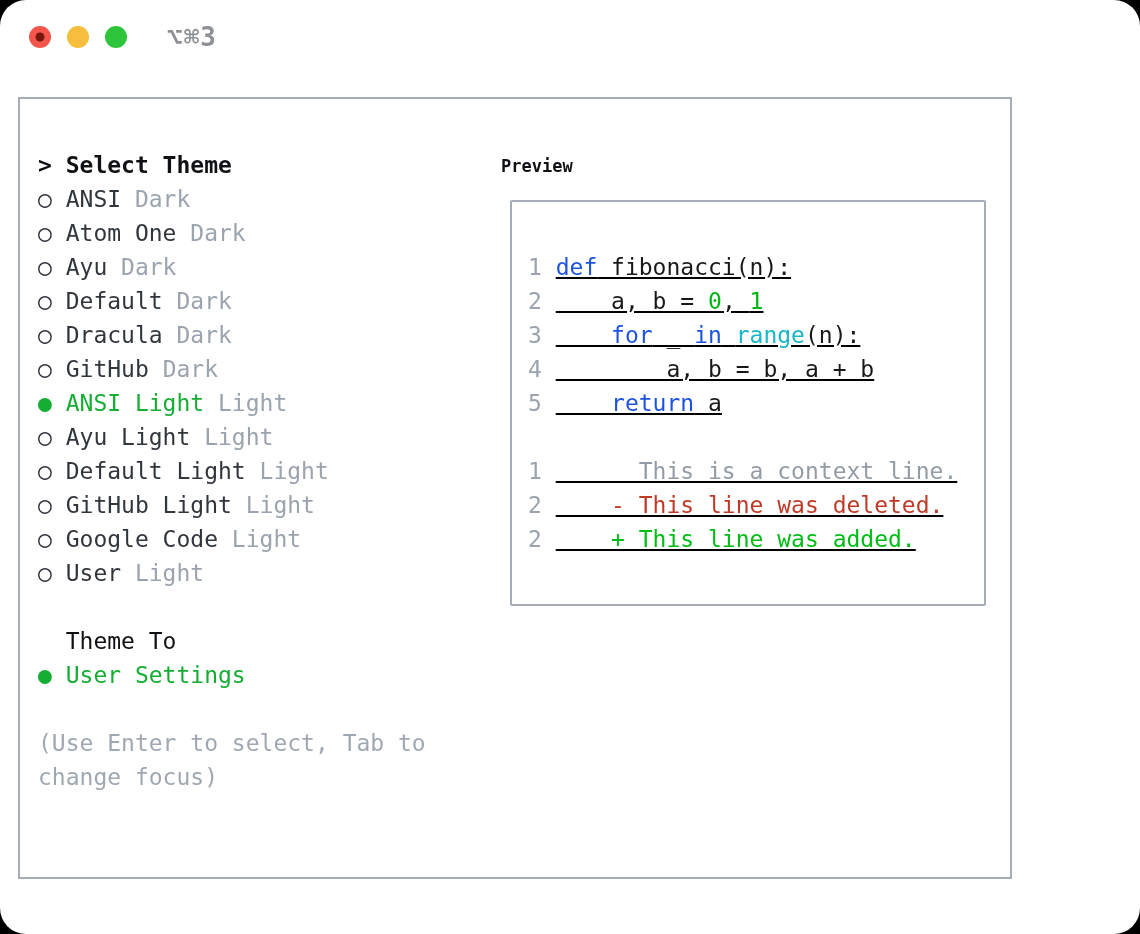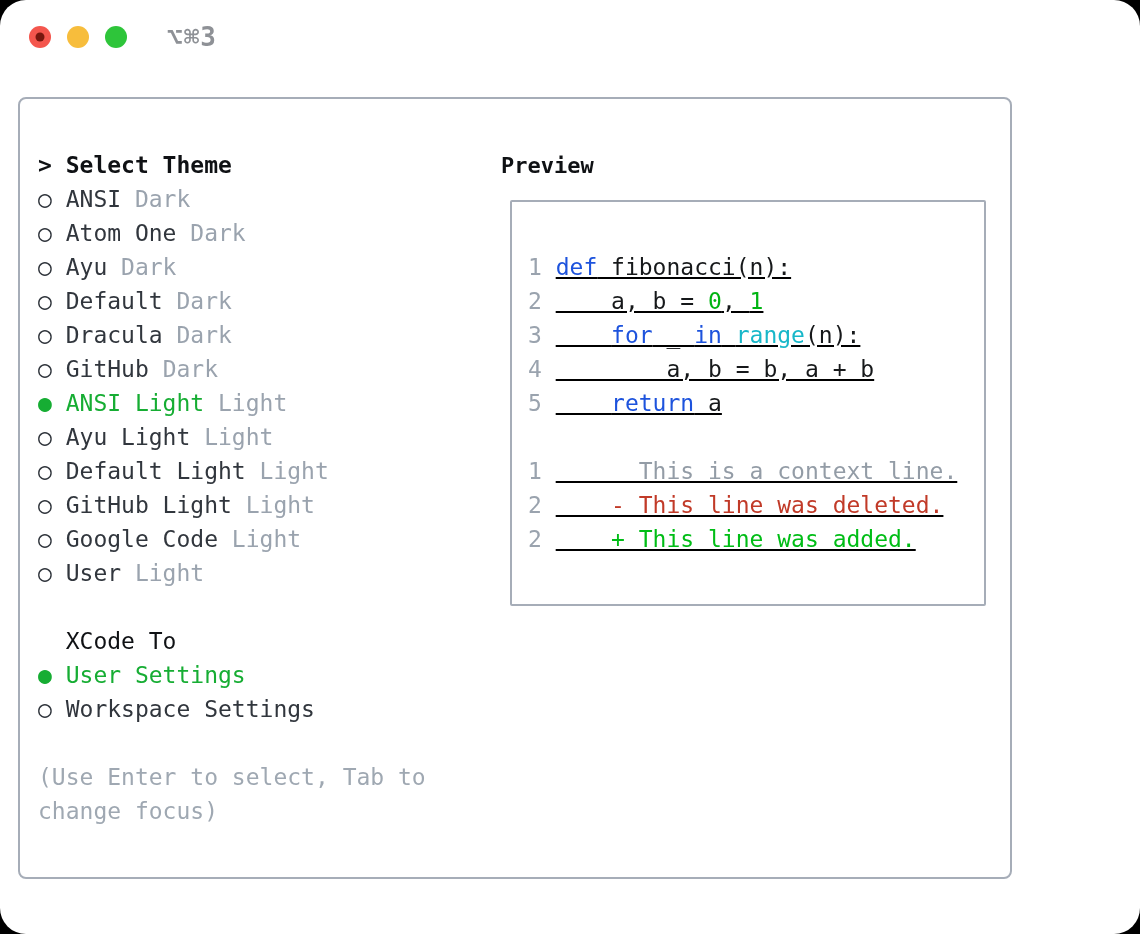--- a/index.html
+++ b/index.html
@@ -33,21 +33,21 @@
     position: absolute; left: 167px; top: 22px;
     font-size: 26px; font-weight: bold;
     color: var(--shortcut_gray);
     letter-spacing: 1px;
   }
   
   .panel {
     position: absolute; left: 18px; top: 97px;
     width: 990px; height: 778px;
     border: 2px solid var(--border_gray);
-    border-radius: 8px;
+    border-radius: 0;
     background: #fff;
   }
   
   .left-col { position: absolute; left: 18px; top: 49px; }
   .row {
     height: 34px; line-height: 34px;
     font-size: 23px; white-space: pre;
     color: var(--text_dark);
   }
   .row .marker { display: inline-block; width: 2ch; color: var(--text_dark); }
@@ -55,21 +55,21 @@
   .row.header { font-weight: bold; color: var(--heading_black); }
   .row.header .marker { font-weight: bold; color: var(--heading_black); }
   .row.section-title { color: var(--heading_black); }
   .row.selected, .row.selected .marker, .row.selected .name { color: var(--accent_green); }
   .row.help { color: var(--help_gray); }
   .spacer { height: 34px; }
   
   .preview-label {
     position: absolute; left: 481px; top: 50px;
     height: 34px; line-height: 34px;
-    font-size: 22px; font-weight: bold;
+    font-size: 17px; font-weight: bold;
     color: var(--heading_black);
     white-space: pre;
   }
   .preview-box {
     position: absolute; left: 490px; top: 101px;
     width: 472px; height: 402px;
     border: 2px solid var(--border_gray);
     border-radius: 2px;
     background: #fff;
     overflow: hidden;
@@ -119,25 +119,24 @@
           <div class="row option selected"><span class="marker">●</span><span class="name">ANSI Light</span><span class="tag">Light</span></div>
           <div class="row option"><span class="marker">○</span><span class="name">Ayu Light</span><span class="tag">Light</span></div>
           <div class="row option"><span class="marker">○</span><span class="name">Default Light</span><span class="tag">Light</span></div>
           <div class="row option"><span class="marker">○</span><span class="name">GitHub Light</span><span class="tag">Light</span></div>
           <div class="row option"><span class="marker">○</span><span class="name">Google Code</span><span class="tag">Light</span></div>
           <div class="row option"><span class="marker">○</span><span class="name">User</span><span class="tag">Light</span></div>
         </div>
 
       <div class="spacer"></div>
 
-      <div class="row section-title"><span class="marker"></span><span class="name">XCode To</span></div>
+      <div class="row section-title"><span class="marker"></span><span class="name">Theme To</span></div>
 
       <div id="apply-list">
           <div class="row option selected"><span class="marker">●</span><span class="name">User Settings</span></div>
-          <div class="row option"><span class="marker">○</span><span class="name">Workspace Settings</span></div>
         </div>
 
       <div class="spacer"></div>
 
       <div class="row help">(Use Enter to select, Tab to</div>
       <div class="row help">change focus)</div>
     </div>
 
     <div class="preview-label">Preview</div>
 

